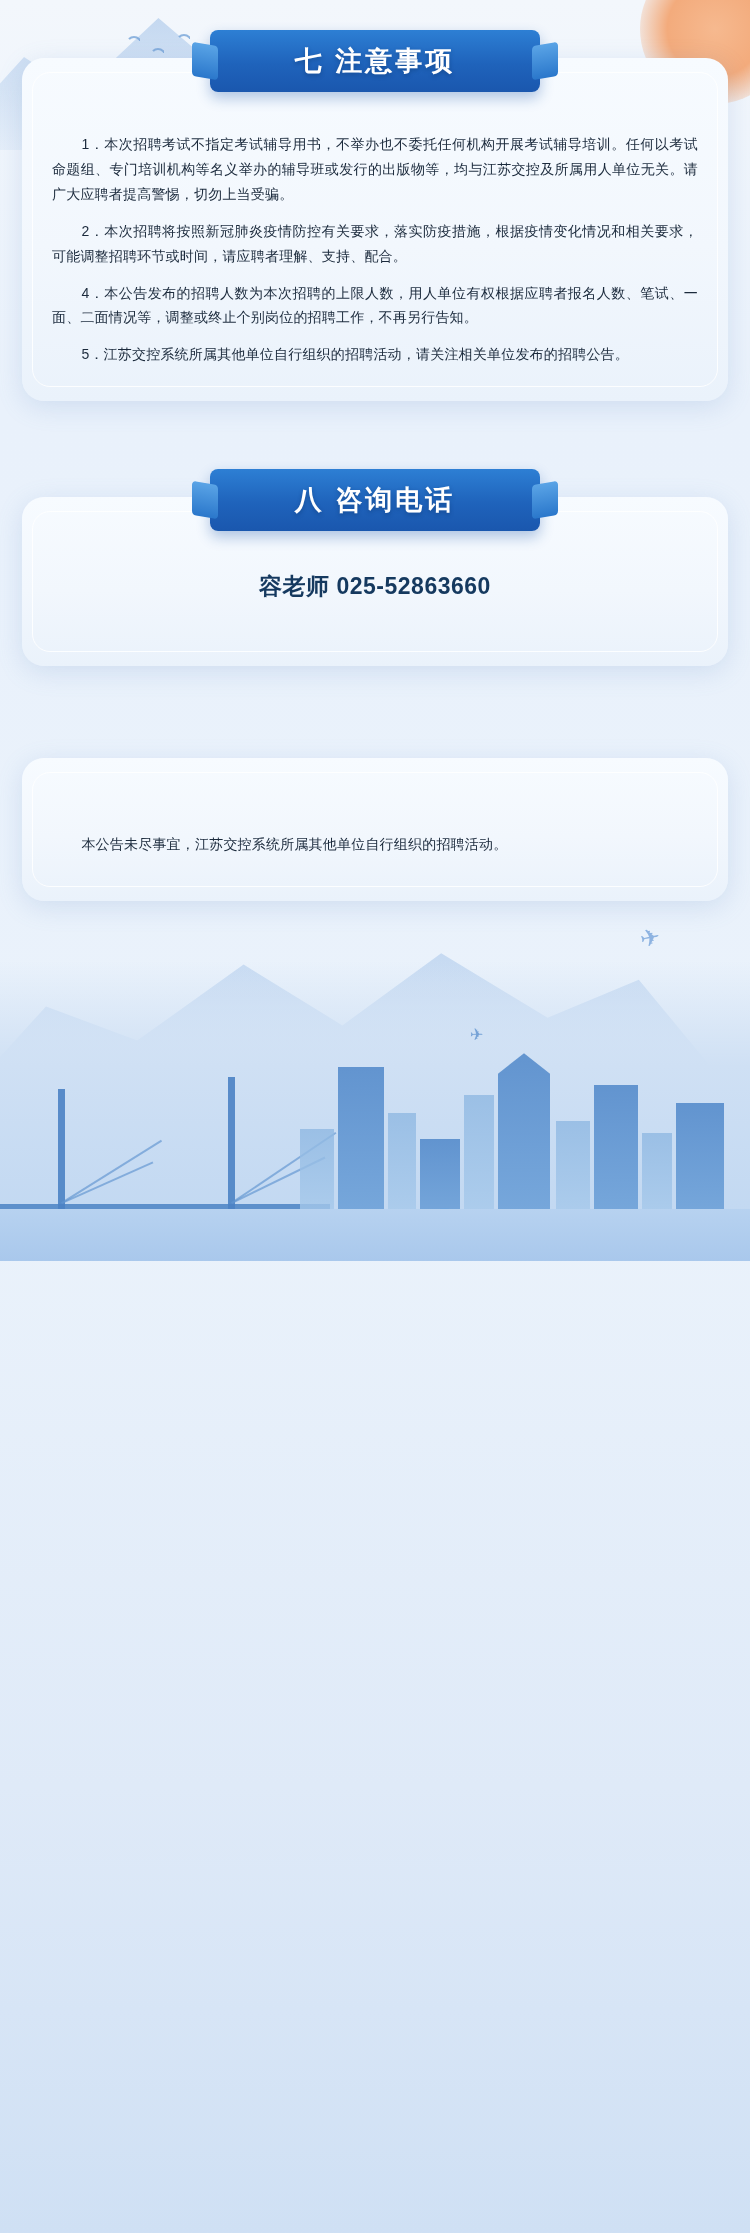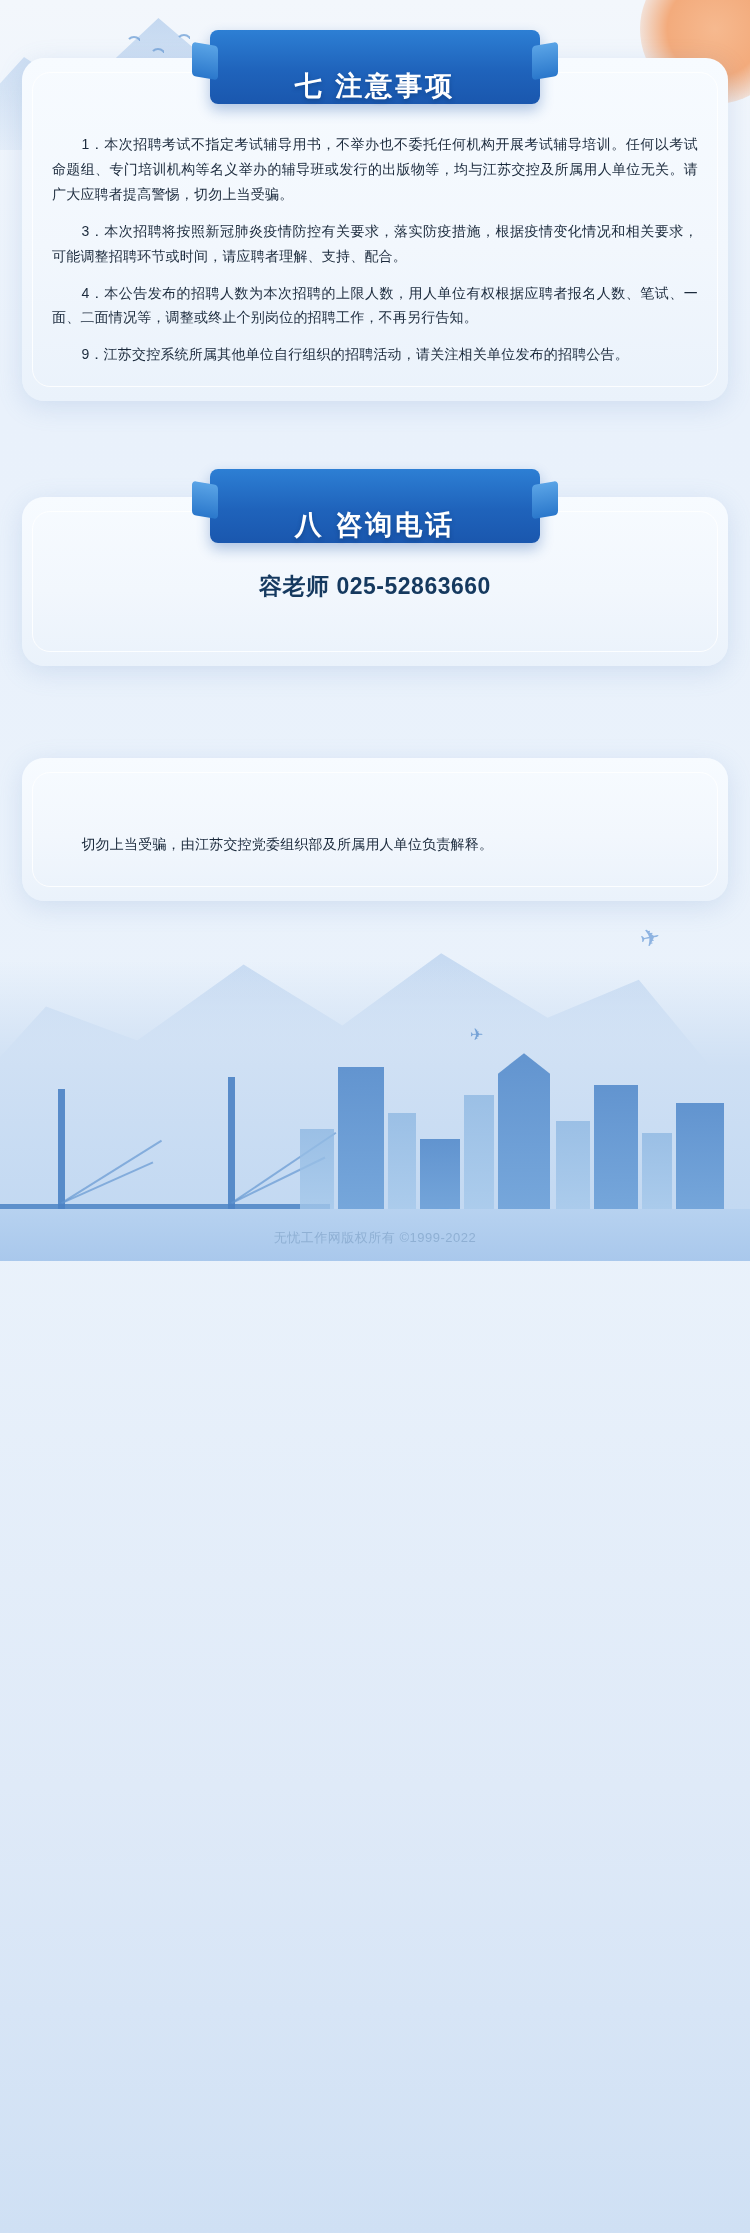--- a/index.html
+++ b/index.html
@@ -74,26 +74,26 @@
     border: 1px solid rgba(255,255,255,0.85);
     pointer-events: none;
   }
 
   .ribbon {
     position: absolute;
     top: -28px;
     left: 50%;
     transform: translateX(-50%);
     width: 330px;
-    height: 74px;
+    height: 62px;
     background: linear-gradient(180deg, #2d7fd4 0%, #1f63bb 55%, #1a57ae 100%);
     border-radius: 8px;
     box-shadow: 0 6px 14px rgba(27,84,166,0.33);
     display: flex;
-    align-items: flex-end;
+    align-items: center;
     justify-content: center;
   }
   .ribbon::before, .ribbon::after {
     content: "";
     position: absolute;
     top: 14px;
     width: 26px; height: 34px;
     background: linear-gradient(180deg, #5aa4e6 0%, #2a77cb 100%);
     border-radius: 4px;
     z-index: -1;
@@ -220,38 +220,38 @@
 
 <div class="page">
 
   <div class="spacer-top"></div>
 
   <section class="card">
     <div class="ribbon">
       <span class="ribbon-text">七  注意事项</span>
     </div>
     <p class="para">1．本次招聘考试不指定考试辅导用书，不举办也不委托任何机构开展考试辅导培训。任何以考试命题组、专门培训机构等名义举办的辅导班或发行的出版物等，均与江苏交控及所属用人单位无关。请广大应聘者提高警惕，切勿上当受骗。</p>
-    <p class="para">3．本次招聘将按照新冠肺炎疫情防控有关要求，落实防疫措施，根据疫情变化情况和相关要求，可能调整招聘环节或时间，请应聘者理解、支持、配合。</p>
+    <p class="para">2．本次招聘将按照新冠肺炎疫情防控有关要求，落实防疫措施，根据疫情变化情况和相关要求，可能调整招聘环节或时间，请应聘者理解、支持、配合。</p>
     <p class="para">4．本公告发布的招聘人数为本次招聘的上限人数，用人单位有权根据应聘者报名人数、笔试、一面、二面情况等，调整或终止个别岗位的招聘工作，不再另行告知。</p>
-    <p class="para">9．江苏交控系统所属其他单位自行组织的招聘活动，请关注相关单位发布的招聘公告。</p>
+    <p class="para">5．江苏交控系统所属其他单位自行组织的招聘活动，请关注相关单位发布的招聘公告。</p>
   </section>
 
   <div class="spacer-1"></div>
 
   <section class="card phone-card">
     <div class="ribbon">
       <span class="ribbon-text">八  咨询电话</span>
     </div>
     <div class="phone-line">容老师  025-52863660</div>
   </section>
 
   <div class="spacer-2"></div>
 
   <section class="card other-card">
-    <p class="para">切勿上当受骗，由江苏交控党委组织部及所属用人单位负责解释。</p>
+    <p class="para">本公告未尽事宜，江苏交控系统所属其他单位自行组织的招聘活动。</p>
   </section>
 
   <div class="footer">
     <div class="city-sky"></div>
 
     <div class="bridge-deck"></div>
     <div class="pylon" style="left:58px;height:120px;"></div>
     <div class="pylon" style="left:228px;height:132px;"></div>
     <div class="cable" style="left:62px;width:118px;transform:rotate(-32deg);"></div>
     <div class="cable" style="left:62px;width:100px;transform:rotate(-24deg);"></div>
@@ -267,16 +267,15 @@
     <div class="bldg light" style="left:556px;width:34px;height:104px;"></div>
     <div class="bldg" style="left:594px;width:44px;height:140px;"></div>
     <div class="bldg light" style="left:642px;width:30px;height:92px;"></div>
     <div class="bldg" style="left:676px;width:48px;height:122px;"></div>
 
     <div class="mini-icon" style="left:470px;top:64px;">✈</div>
     <div class="mini-icon" style="left:372px;bottom:40px;">🚗</div>
     <div class="mini-icon" style="left:432px;bottom:40px;">🚙</div>
 
     <div class="ground"></div>
-    <div class="copyright">无忧工作网版权所有 ©1999-2022</div>
   </div>
 
 </div>
 
 </body></html>

